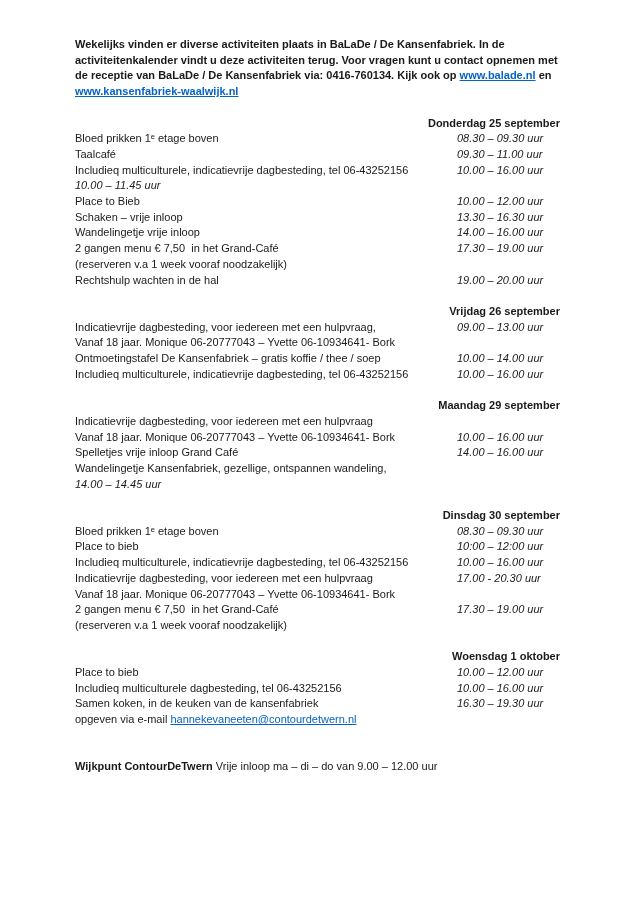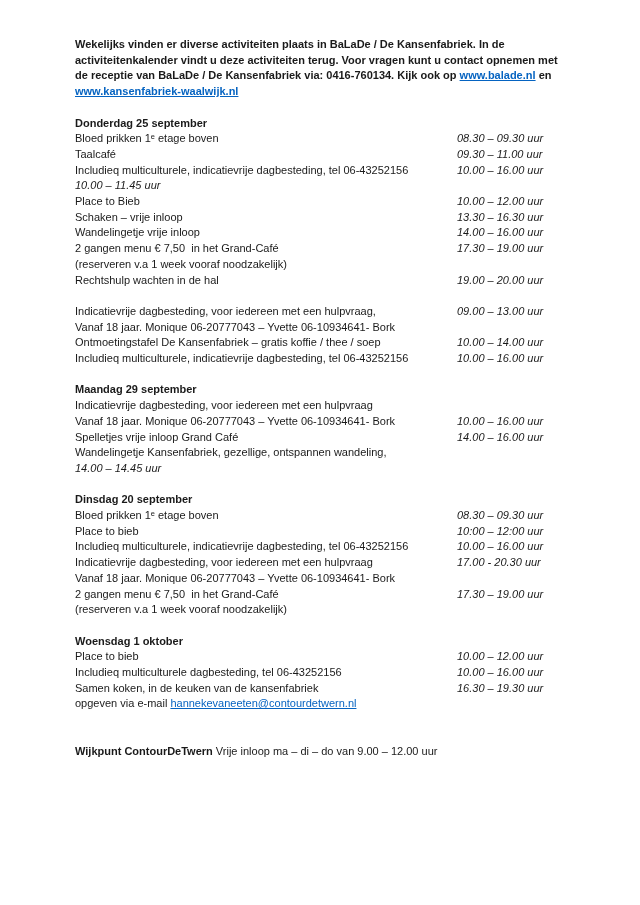--- a/index.html
+++ b/index.html
@@ -26,20 +26,21 @@
     color: #0563C1;
     text-decoration: underline;
     cursor: pointer;
   }
   .day-section { margin-top: 15.7px; }
   .day-heading {
     font-size: 11px;
     line-height: 15.7px;
     font-weight: bold;
     margin: 0;
+    text-align: right;
   }
   .row { display: flex; }
   .activity {
     flex: 0 0 382px;
     width: 382px;
     white-space: pre-wrap;
   }
   .time { white-space: nowrap; font-style: italic; }
   .footer-line { margin: 31.4px 0 0 0; }
   .bold { font-weight: bold; }
@@ -105,20 +106,21 @@
           </div>
 
   <div class="row">
             <span class="activity"><span>Rechtshulp wachten in de hal</span></span>
             <span class="time">19.00 – 20.00 uur</span>
           </div>
 </div>
   </section>
 
   <section class="day-section">
+    <h2 class="day-heading">Vrijdag 26 september</h2>
     <div class="rows">
   <div class="row">
             <span class="activity"><span>Indicatievrije dagbesteding, voor iedereen met een hulpvraag,</span></span>
             <span class="time">09.00 – 13.00 uur</span>
           </div>
 
   <div class="row">
             <span class="activity"><span>Vanaf 18 jaar. Monique 06-20777043 – Yvette 06-10934641- Bork</span></span>
             <span class="time"></span>
           </div>
@@ -158,21 +160,21 @@
             <span class="time"></span>
           </div>
 
   <div class="row">
             <span class="time">14.00 – 14.45 uur</span>
           </div>
 </div>
   </section>
 
   <section class="day-section">
-    <h2 class="day-heading">Dinsdag 20 september</h2>
+    <h2 class="day-heading">Dinsdag 30 september</h2>
     <div class="rows">
   <div class="row">
             <span class="activity"><span>Bloed prikken 1ᵉ etage boven</span></span>
             <span class="time">08.30 – 09.30 uur</span>
           </div>
 
   <div class="row">
             <span class="activity"><span>Place to bieb</span></span>
             <span class="time">10:00 – 12:00 uur</span>
           </div>

